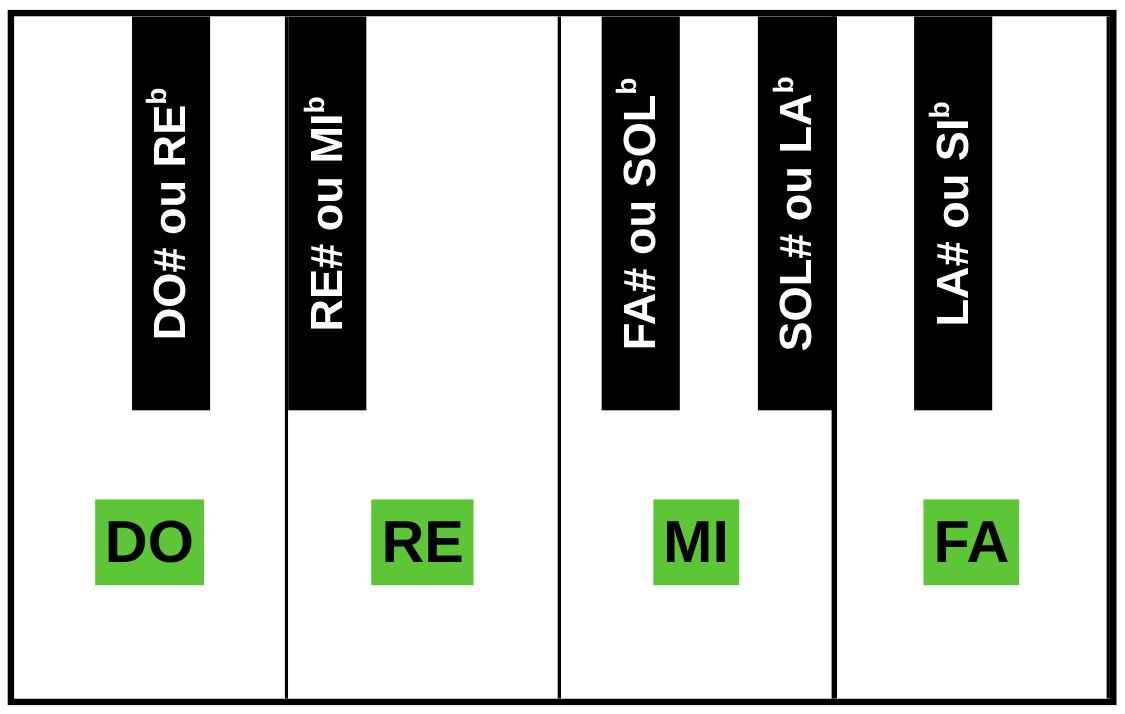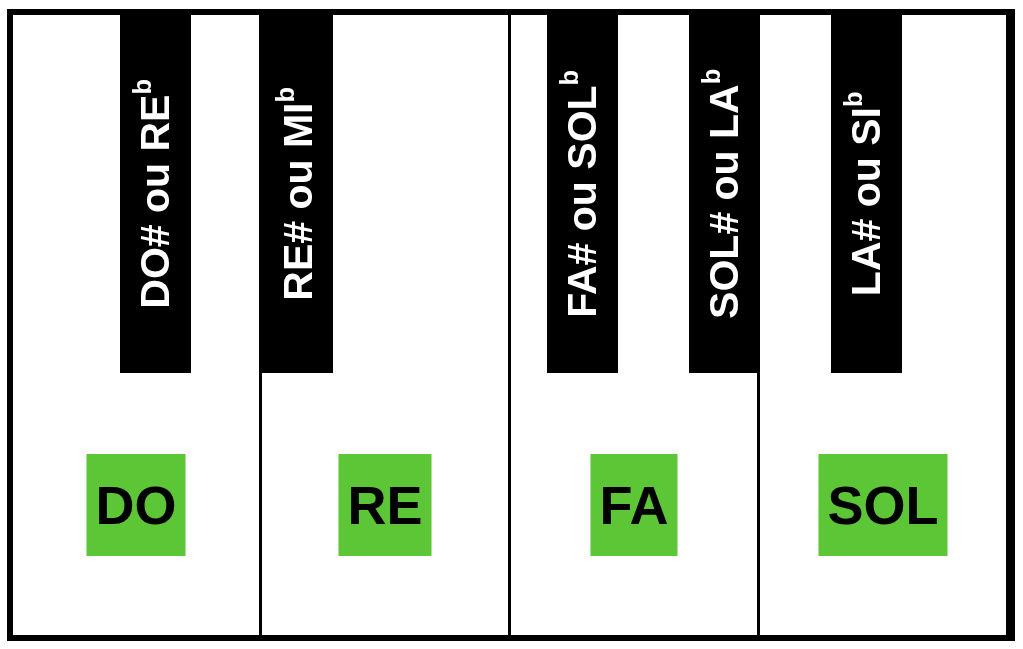--- a/index.html
+++ b/index.html
@@ -38,21 +38,21 @@
   .note-label {
     position: absolute;
     top: 439px;
     left: 50%;
     transform: translateX(-50%);
     background: #5cc636;
     color: #000000;
     font-weight: bold;
     font-size: 54px;
     line-height: 1.3;
-    padding: 16px 9px;
+    padding: 4px 9px;
     white-space: nowrap;
   }
   .black-key {
     position: absolute;
     top: 0;
     width: 71px;
     height: 358px;
     background: #000000;
     display: flex;
     align-items: center;
@@ -82,25 +82,25 @@
 
 <div class="canvas">
   <div class="keyboard">
 
     <div class="white-key">
       <div class="note-label">DO</div>
     </div>
     <div class="white-key">
       <div class="note-label">RE</div>
     </div>
+    <div class="white-key sep-thick">
+      <div class="note-label">MI</div>
+    </div>
     <div class="white-key">
       <div class="note-label">FA</div>
-    </div>
-    <div class="white-key">
-      <div class="note-label">SOL</div>
     </div>
 
     <div class="black-key bk-1">
       <span class="bk-text"><span>DO# ou RE</span><sup>b</sup></span>
     </div>
     <div class="black-key bk-2">
       <span class="bk-text"><span>RE# ou MI</span><sup>b</sup></span>
     </div>
     <div class="black-key bk-3">
       <span class="bk-text"><span>FA# ou SOL</span><sup>b</sup></span>

